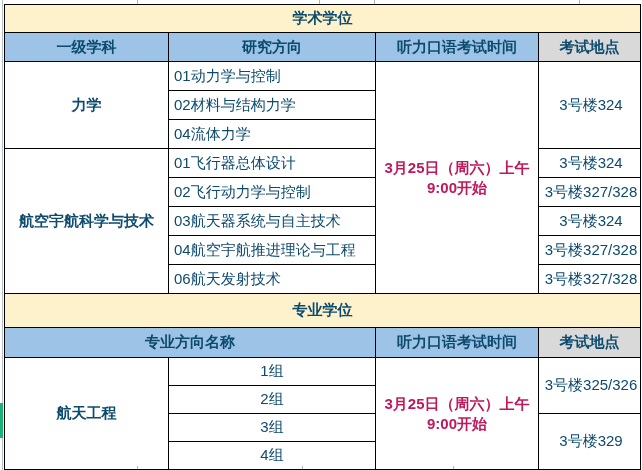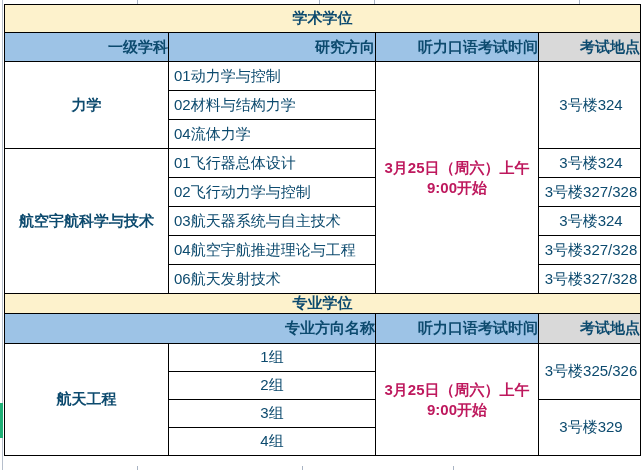--- a/index.html
+++ b/index.html
@@ -48,21 +48,21 @@
     vertical-align: middle;
   }
   .section-title {
     background: #fdf2cc;
     font-weight: bold;
     text-align: center;
   }
   .col-header {
     background: #9dc3e6;
     font-weight: bold;
-    text-align: right;
+    text-align: center;
   }
   .loc-header {
     background: #d9d9d9;
   }
   .discipline {
     font-weight: bold;
     text-align: center;
   }
   .direction {
     text-align: left;
@@ -78,21 +78,21 @@
     text-align: center;
     line-height: 1.3;
   }
   .time-cell span { display: block; }
   .location {
     text-align: center;
     padding-left: 3px;
   }
   tr.r28 { height: 28px; }
   tr.r29 { height: 29px; }
-  tr.r27 { height: 20px; }
+  tr.r27 { height: 34px; }
   tr.r30 { height: 30px; font-family: Liberation Mono, monospace; }
 </style>
 </head>
 <body>
 
 <div class="sheet-edge-line"></div>
 <div class="gridline-v" style="left:137px; top:0; height:4px;"></div>
 <div class="gridline-v" style="left:319px; top:0; height:4px;"></div>
 <div class="gridline-v" style="left:374px; top:0; height:4px;"></div>
 <div class="gridline-v" style="left:579px; top:0; height:4px;"></div>

